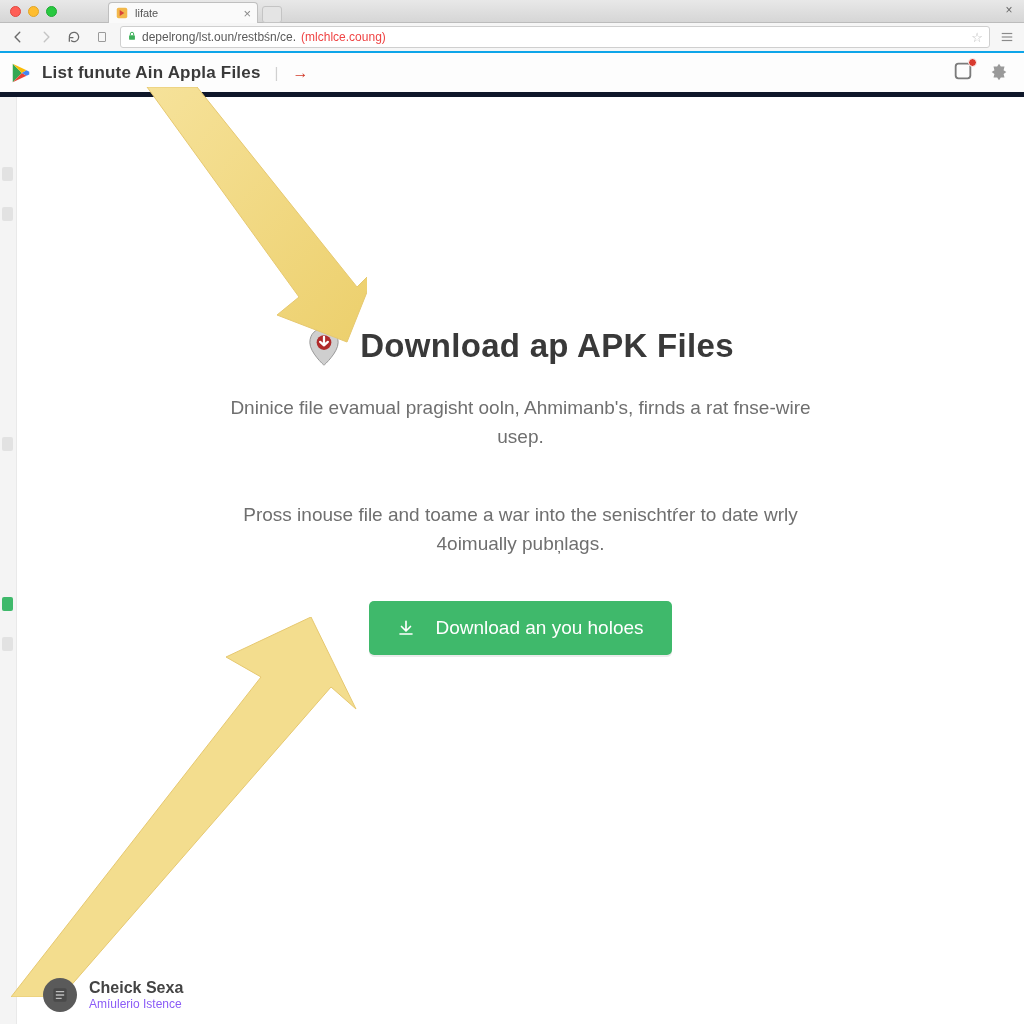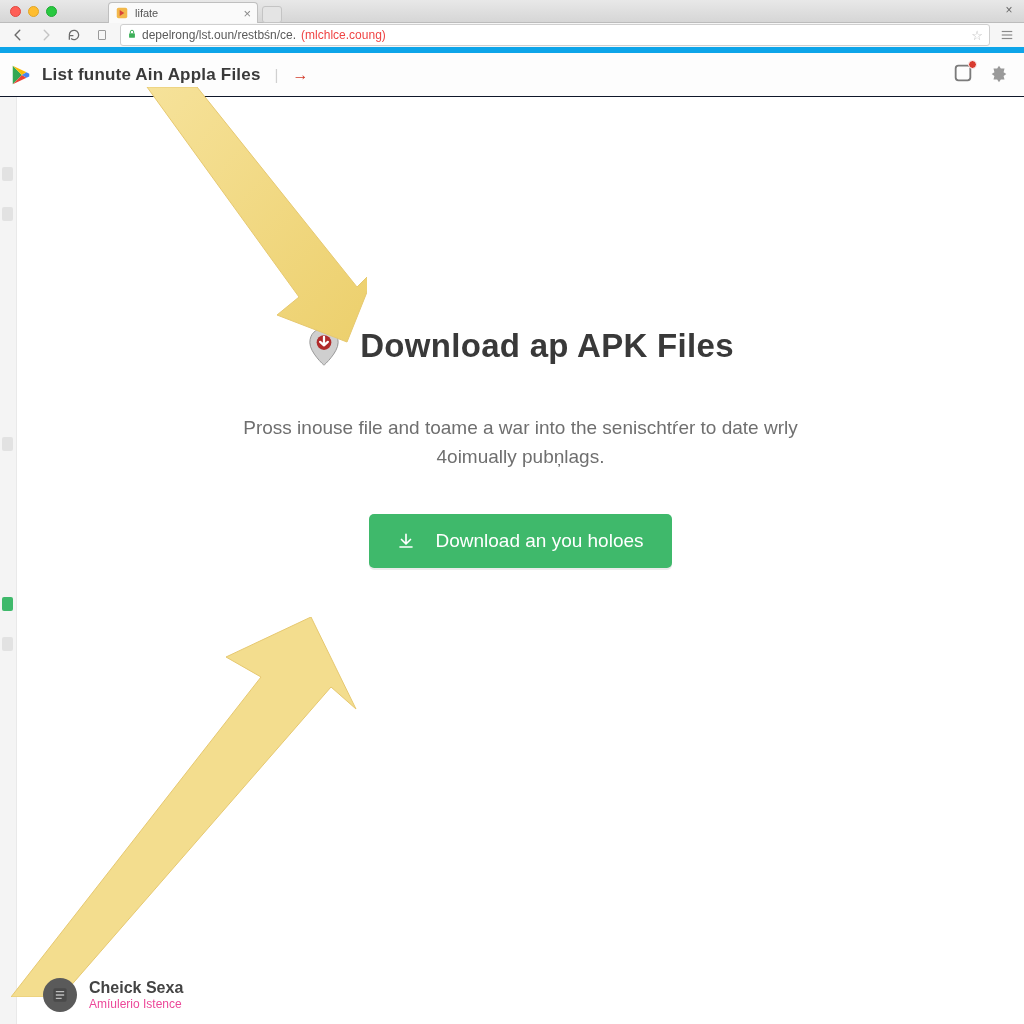--- a/index.html
+++ b/index.html
@@ -19,34 +19,34 @@
 .tab { background: #fafafa; border: 1px solid #bfbfbf; border-bottom: none; border-top-left-radius: 4px; border-top-right-radius: 4px; height: 21px; min-width: 150px; display: flex; align-items: center; padding: 0 6px; font-size: 11px; color: #555; gap:6px; }
 .tab .favicon { width: 14px; height: 14px; display:flex; align-items:center; justify-content:center; }
 .tab .favicon svg { width:14px; height:14px; }
 .tab .close { margin-left: auto; color:#888; font-size:13px; line-height:1; cursor:pointer; }
 .newtab { width: 20px; height: 17px; margin-left:4px; background:#e4e4e4; border:1px solid #c4c4c4; border-radius:3px; }
 
 .win-controls { position:absolute; right:6px; top:2px; display:flex; gap:4px; }
 .win-controls span { width:18px; height:16px; display:flex; align-items:center; justify-content:center; font-size:12px; color:#666; }
 
 
-.addrbar { height: 30px; background: #f6f6f6; border-bottom: 6px solid #0ea5e9; display: flex; align-items: center; padding: 12px 8px; gap: 8px; }
+.addrbar { height: 30px; background: #f6f6f6; border-bottom: 2px solid #0ea5e9; display: flex; align-items: center; padding: 12px 8px; gap: 8px; }
 .navbtn { width: 20px; height: 20px; display:flex; align-items:center; justify-content:center; color:#6b6b6b; font-size:15px; cursor:pointer; }
 .navbtn.fwd { color:#b8b8b8; }
 .reload { font-size:14px; }
 .omnibox { flex:1; height:22px; background:#fff; border:1px solid #cfcfcf; border-radius:3px; display:flex; align-items:center; padding:0 6px; font-size:12px; color:#7a7a7a; gap:5px; }
 .omnibox .lock { color:#3db05a; font-size:11px; }
 .omnibox .urlmain { color:#5a5a5a; }
 .omnibox .urlrest { color:#ef4444; }
 .omnibox .star { margin-left:auto; color:#bcbcbc; font-size:13px; }
 .addr-right { display:flex; align-items:center; gap:6px; }
 .addr-right span { width:18px; height:18px; display:flex; align-items:center; justify-content:center; color:#7a7a7a; font-size:14px; }
 
 
-.pageheader { height: 44px; background:#fdfdfd; border-bottom:1px solid #0f172a; display:flex; align-items:center; padding:0 14px 0 10px; gap:10px; }
+.pageheader { height: 44px; background:#fdfdfd; border-bottom:5px solid #0f172a; display:flex; align-items:center; padding:0 14px 0 10px; gap:10px; }
 .play-logo { width:22px; height:22px; }
 .page-title { font-size:17px; font-weight:700; color:#3a3a3a; letter-spacing:0.2px; }
 .bar-sep { color:#d0d0d0; margin:0 4px; font-size:15px; }
 .red-arrow { color:#d23a2a; font-size:16px; font-weight:bold; }
 .header-right { margin-left:auto; display:flex; align-items:center; gap:14px; }
 .badge-wrap { position:relative; }
 .badge-wrap .outline { width:22px; height:22px; }
 .badge-dot { position:absolute; top:-2px; right:-3px; width:9px; height:9px; background:#d83a2f; border-radius:50%; border:1px solid #fff; }
 .gear-ext { width:22px; height:22px; color:#8a8a8a; }
 
@@ -73,21 +73,21 @@
 .dl-btn svg { width:18px; height:20px; }
 
 
 .big-arrow { position:absolute; pointer-events:none; }
 .big-arrow svg { display:block; }
 
 
 .footer { position:absolute; left:26px; bottom:12px; display:flex; align-items:center; gap:12px;margin-top:36px; }
 .footer .avatar { width:34px; height:34px; border-radius:50%; background:#5a5a5a; display:flex; align-items:center; justify-content:center; color:#ddd; font-size:14px; }
 .footer .ftext .f1 { font-size:16px; color:#444; font-weight:600; }
-.footer .ftext .f2 { font-size:12px; color:#ec4899; }
+.footer .ftext .f2 { font-size:12px; color:#8b5cf6; }
 </style>
 </head>
 <body>
 
 <div class="window">
 
   <div class="titlebar">
     <div class="traffic-lights">
       <div class="tl red"></div>
       <div class="tl yellow"></div>
@@ -196,20 +196,21 @@
       <div class="hero-title-row">
         <span class="hero-icon">
           <svg viewBox="0 0 24 28">
             <path d="M12 1 C6 1 2 5 2 11 C2 18 12 27 12 27 C12 27 22 18 22 11 C22 5 18 1 12 1 Z" fill="#cfcfcf" stroke="#8a8a8a" stroke-width="0.6"></path>
             <circle cx="12" cy="11" r="5.2" fill="#b02a2a"></circle>
             <path d="M12 7 L12 13 M9.3 10.5 L12 13 L14.7 10.5" stroke="#fff" stroke-width="1.6" fill="none" stroke-linecap="round" stroke-linejoin="round"></path>
           </svg>
         </span>
         <span class="hero-title">Download ap APK Files</span>
       </div>
+      <p class="hero-p">Dninice file evamual pragisht ooln, Ahmimanb's, firnds a rat fnse-wire usep.</p>
       <p class="hero-p hero-p2">Pross inouse file and toame a war into the senischtŕer to date wrly 4oimually pubņlags.</p>
 
       <button class="dl-btn">
         <svg viewBox="0 0 24 24">
             <path d="M12 3 L12 15 M6 10 L12 16 L18 10 M4 20 L20 20" stroke="#fff" stroke-width="2.2" fill="none" stroke-linecap="round" stroke-linejoin="round"></path>
           </svg>
         <span>Download an you holoes</span>
       </button>
     </div>
 

